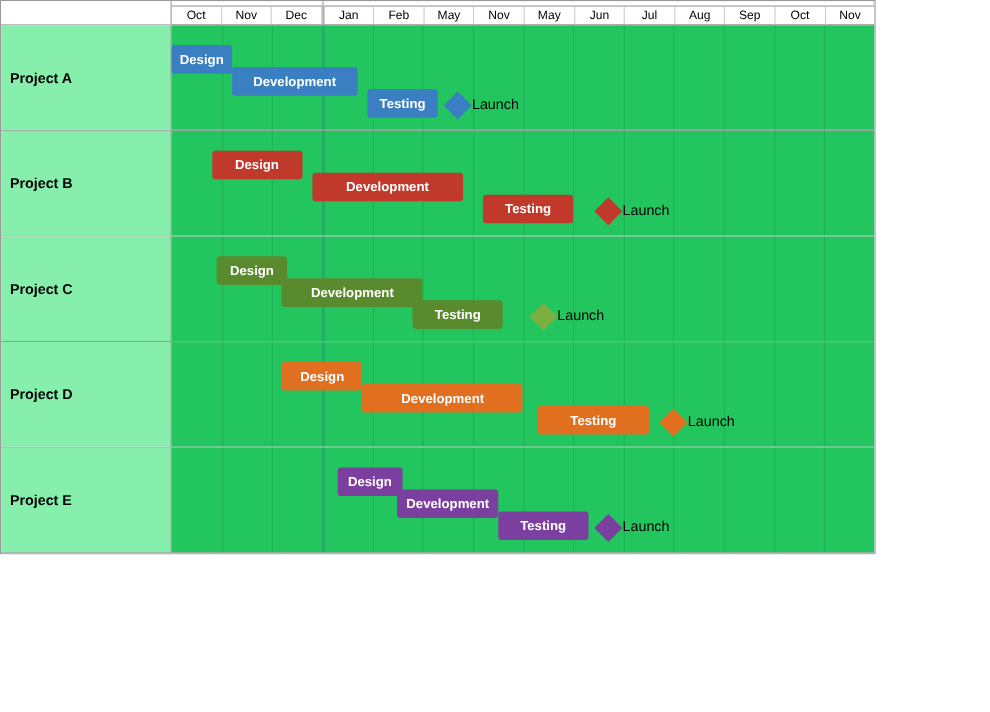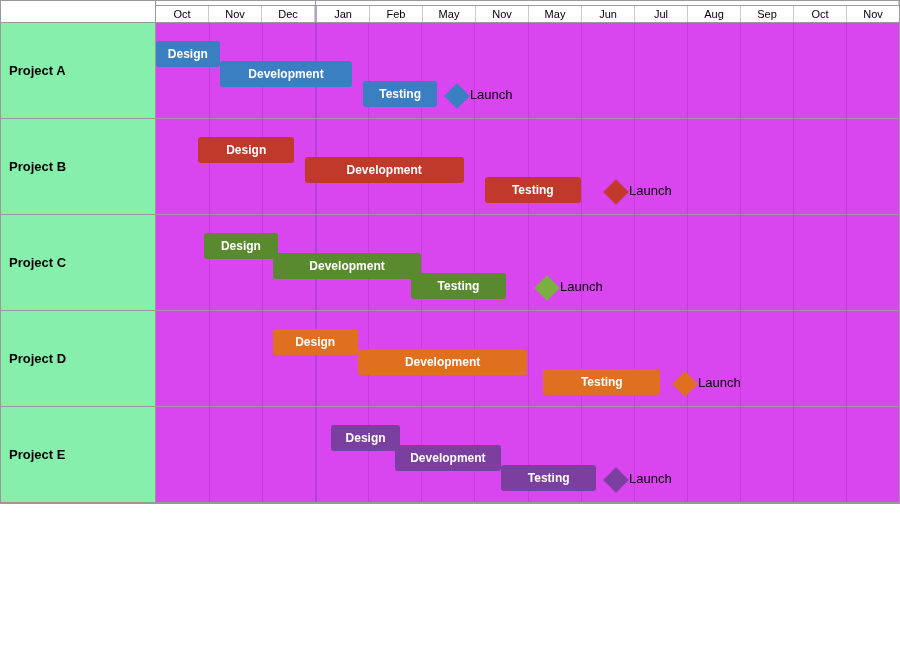--- a/index.html
+++ b/index.html
@@ -1,19 +1,19 @@
 <!DOCTYPE html>
 <html><head>
   <meta charset="utf-8">
   <style>
     * { box-sizing: border-box; margin: 0; padding: 0; }
     body { font-family: Arial, sans-serif; font-size: 12px; background: #fff; }
 
     .gantt-container {
-      width: 900px;
+      width: 796px;
       border: 1px solid #999;
       overflow: hidden;
     }
 
     .header-row {
       display: flex;
       border-bottom: 1px solid #999;
     }
 
     .project-label-header {
@@ -79,21 +79,21 @@
       padding: 0 8px;
       font-weight: bold;
       font-size: 13px;
       border-right: 1px solid #999;
       background: #86efac;
     }
 
     .project-timeline {
       flex: 1;
       position: relative;
-      background: #d946ef;
+      background: #22c55e;
     }
 
     .bar {
       position: absolute;
       height: 26px;
       border-radius: 3px;
       display: flex;
       align-items: center;
       justify-content: center;
       color: #fff;

